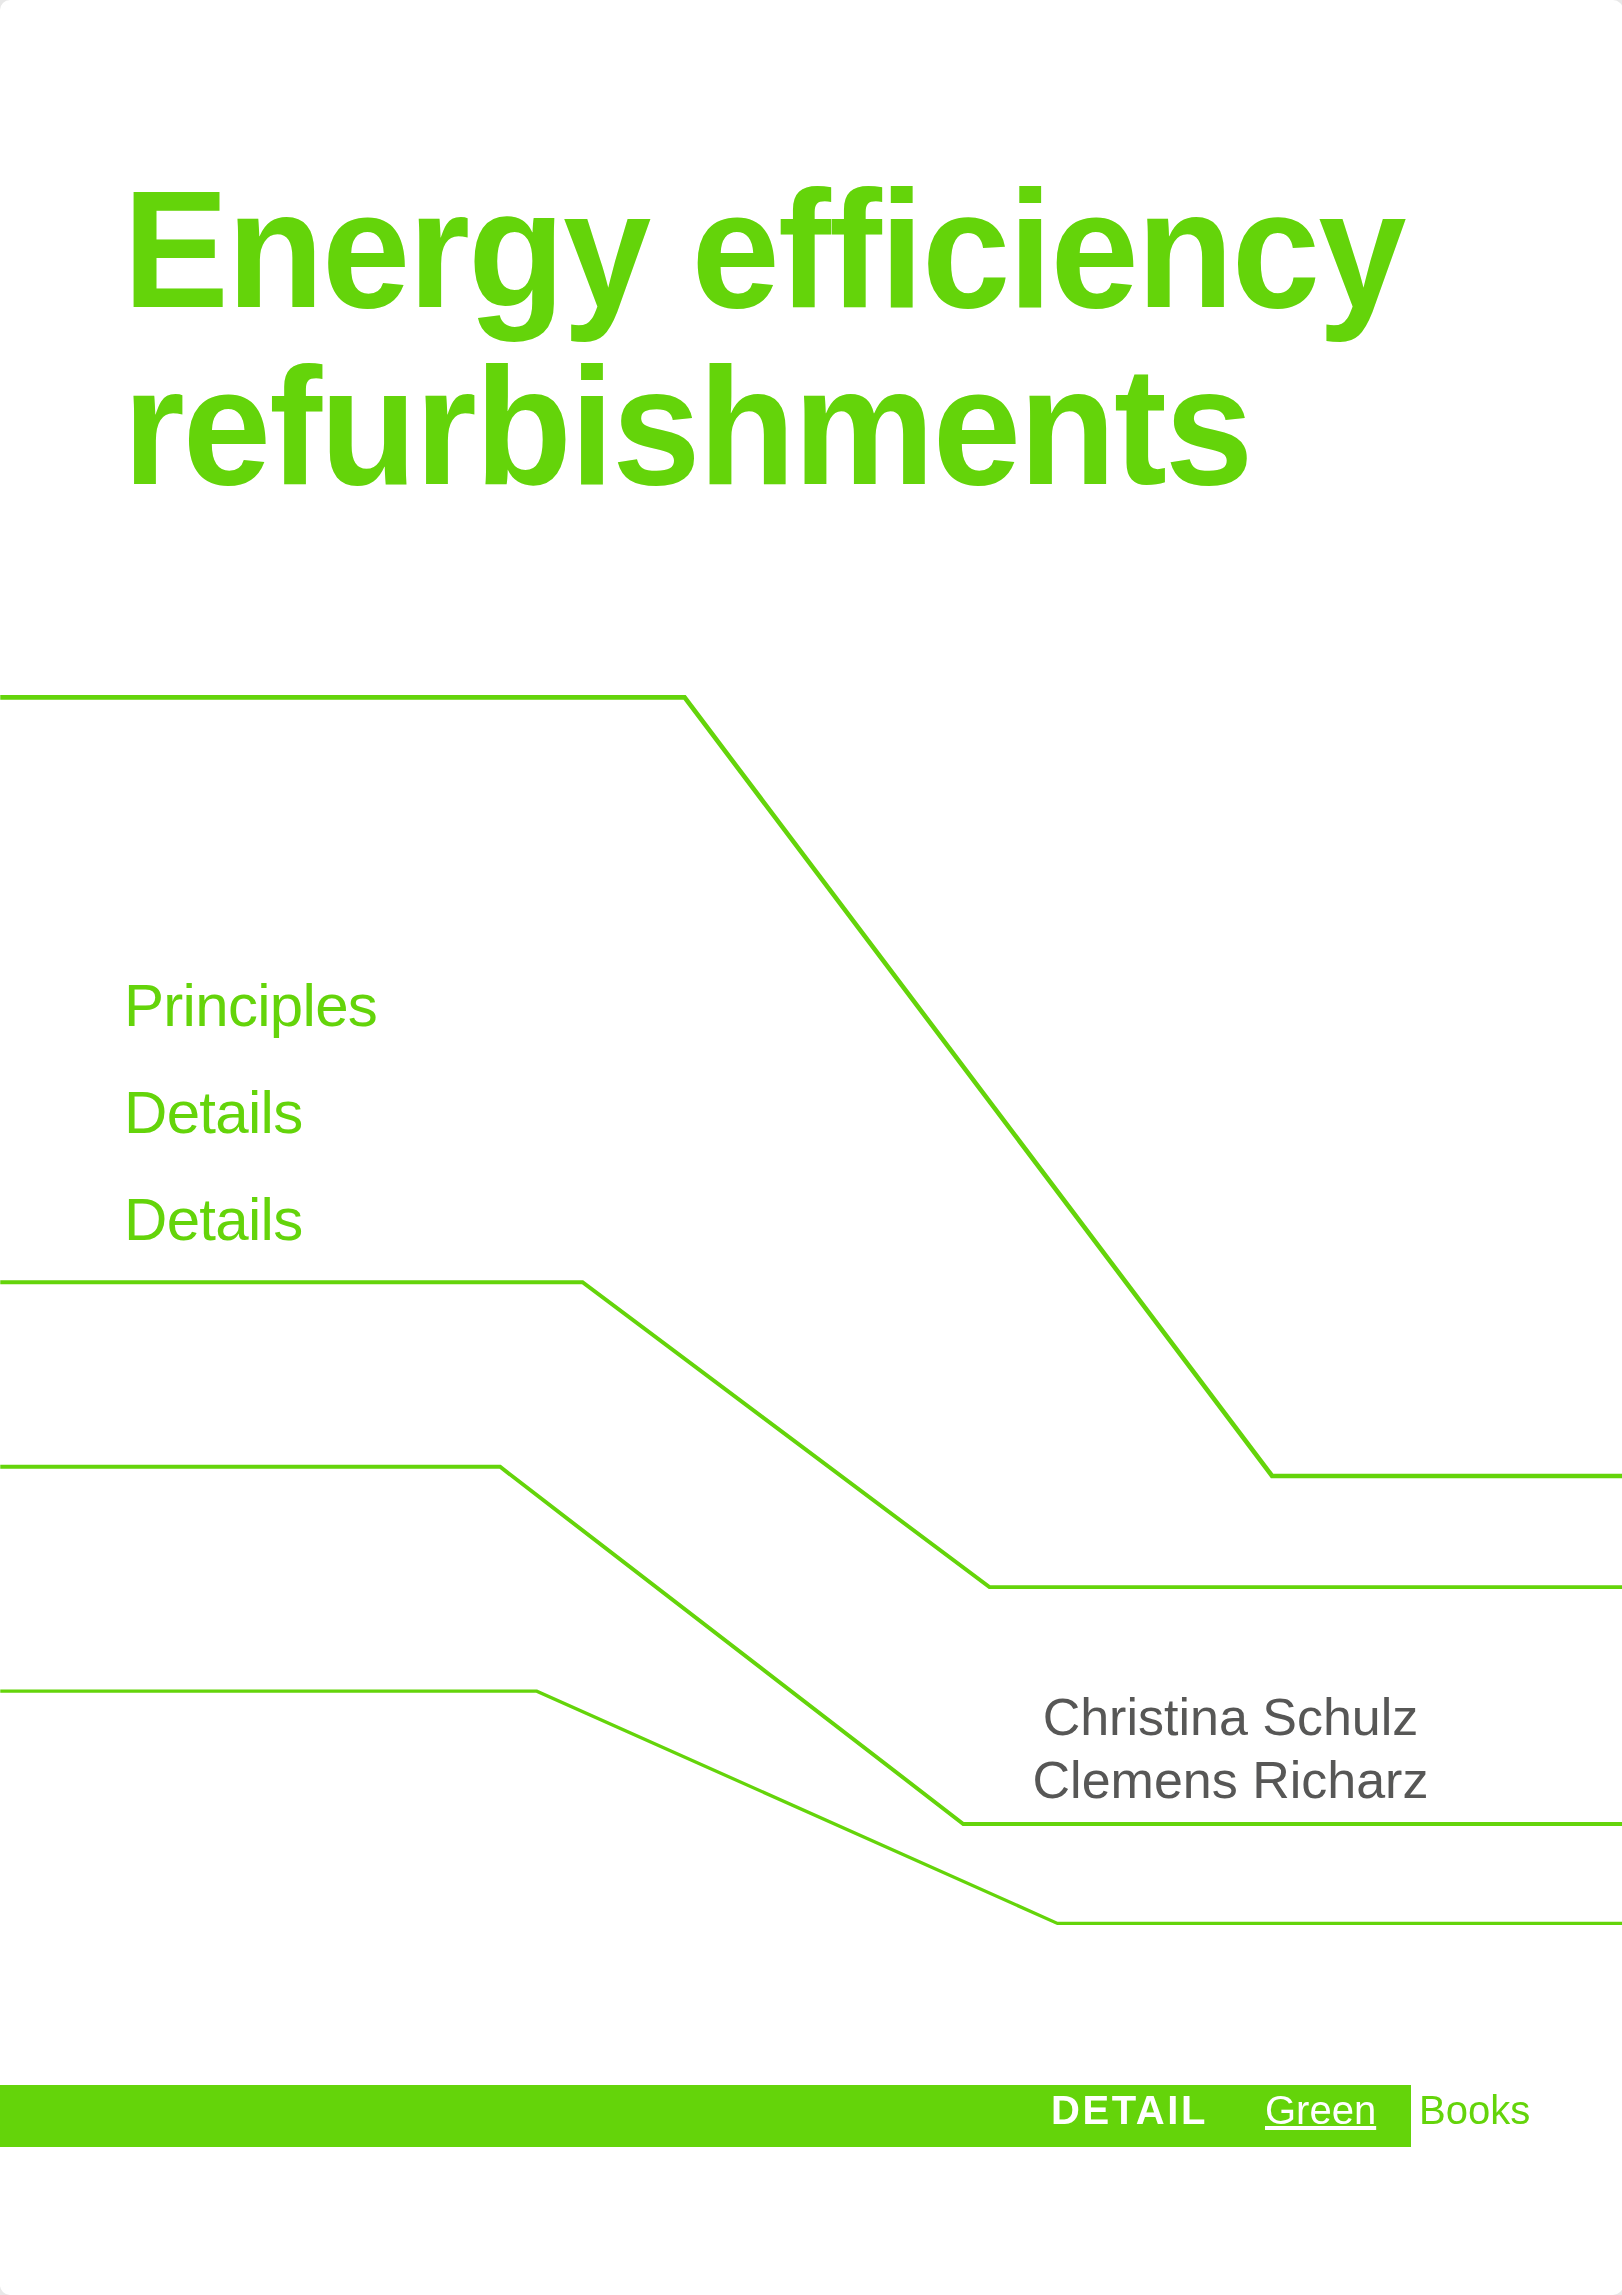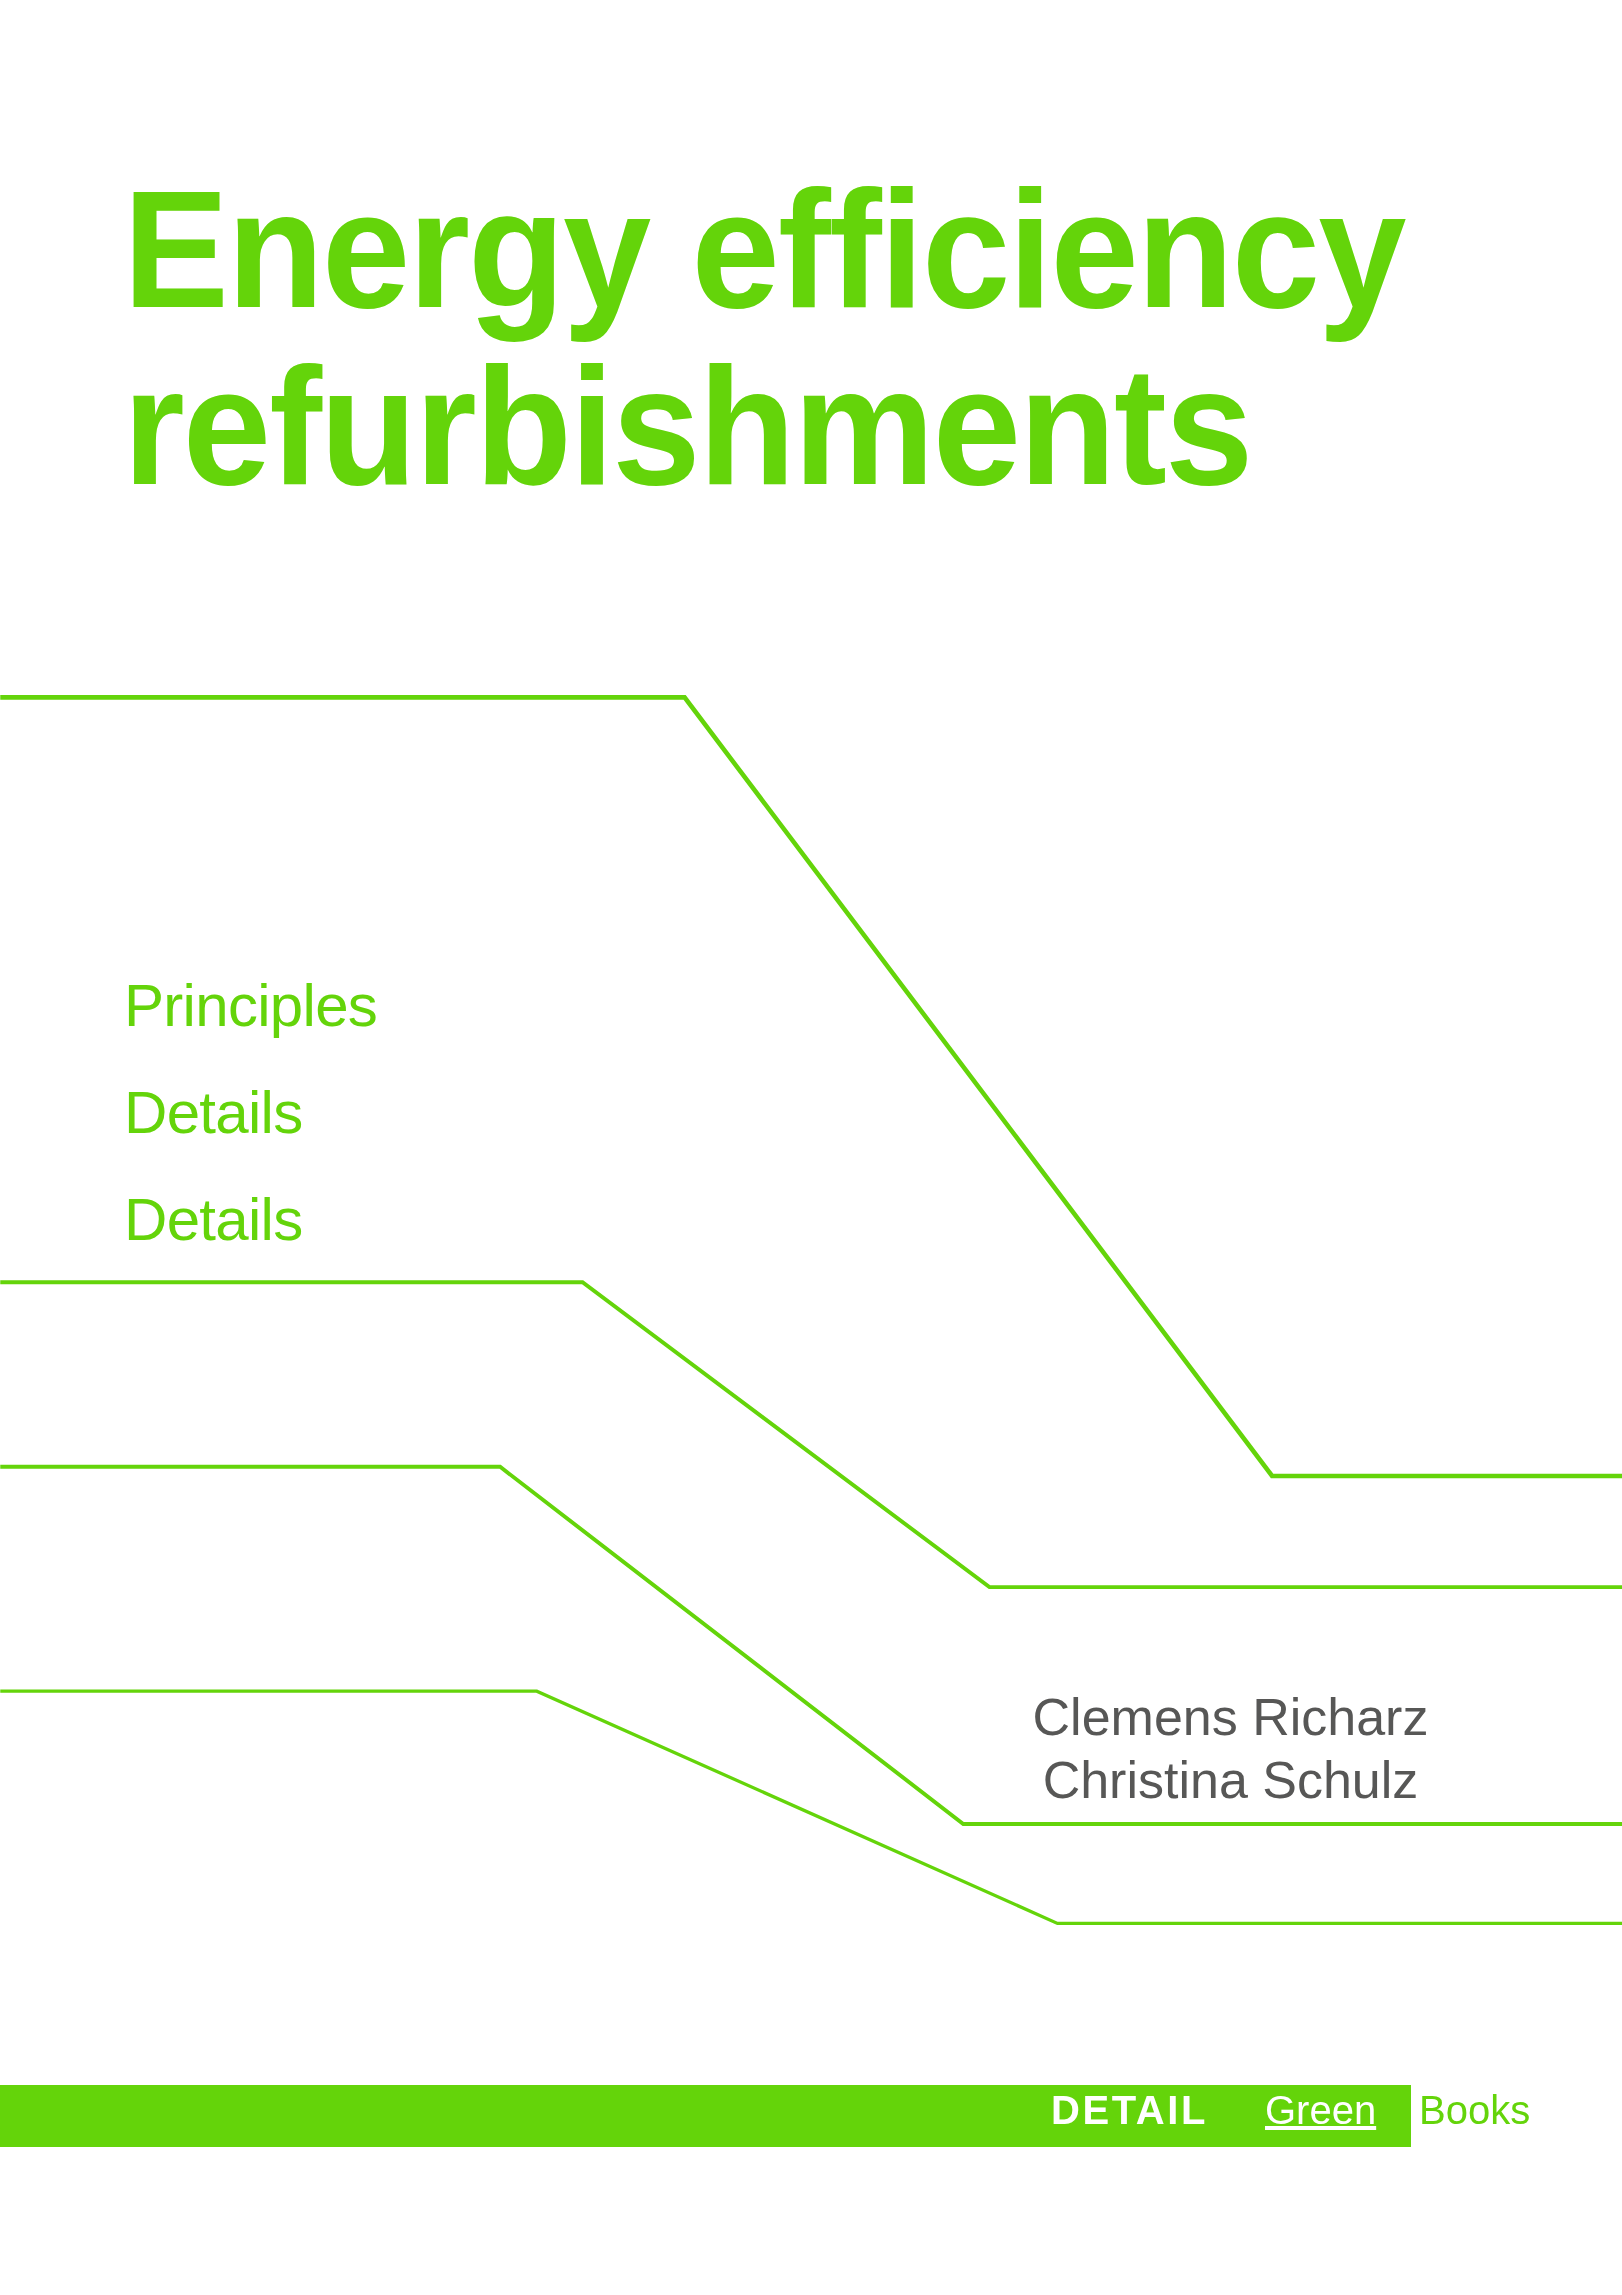--- a/index.html
+++ b/index.html
@@ -11,20 +11,21 @@
   html, body { background: #e8e8e8; }
   body { font-family: "Liberation Sans", sans-serif; }
 
   .cover {
     position: relative;
     width: 1623px;
     height: 2295px;
     background: var(--white);
     overflow: hidden;
     margin: 0 auto;
+    border-radius: 10px;
   }
 
   .line-art {
     position: absolute;
     left: 0; top: 0;
     width: 1623px;
     height: 2295px;
     display: block;
   }
 
@@ -113,22 +114,22 @@
     <span class="title-line title-line-2">refurbishments</span>
   </h1>
 
   <div class="subtitle">
     <div>Principles</div>
     <div>Details</div>
     <div>Details</div>
   </div>
 
   <div class="authors">
+    <div>Christina Schulz</div>
     <div>Clemens Richarz</div>
-    <div>Christina Schulz</div>
   </div>
 
   <div class="publisher-bar"></div>
 
   <span class="brand brand-detail">DETAIL</span>
   <span class="brand brand-green">Green</span>
   <span class="brand brand-books">Books</span>
 
 </div>
 

